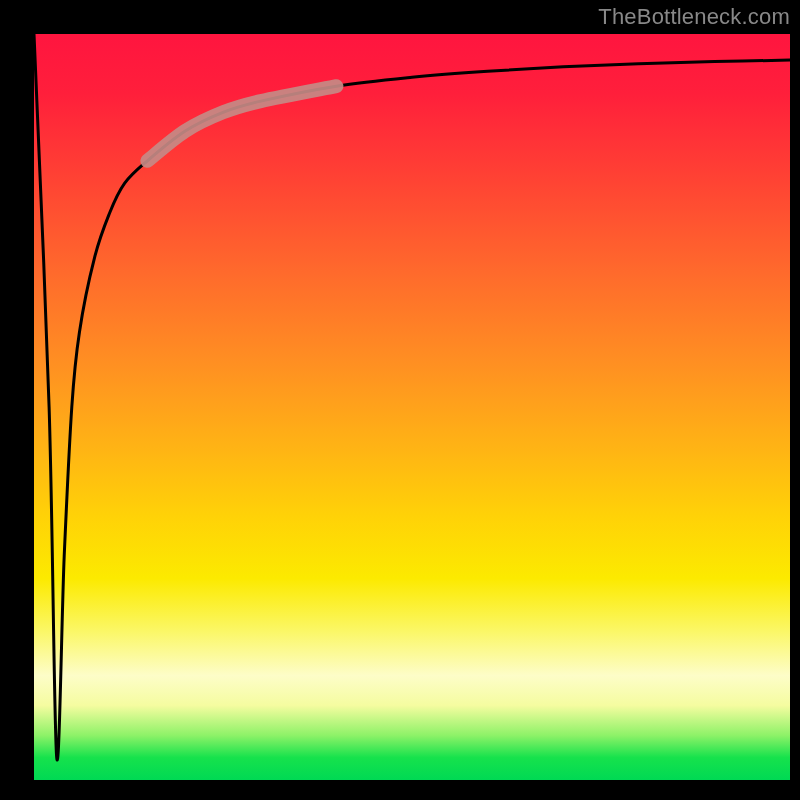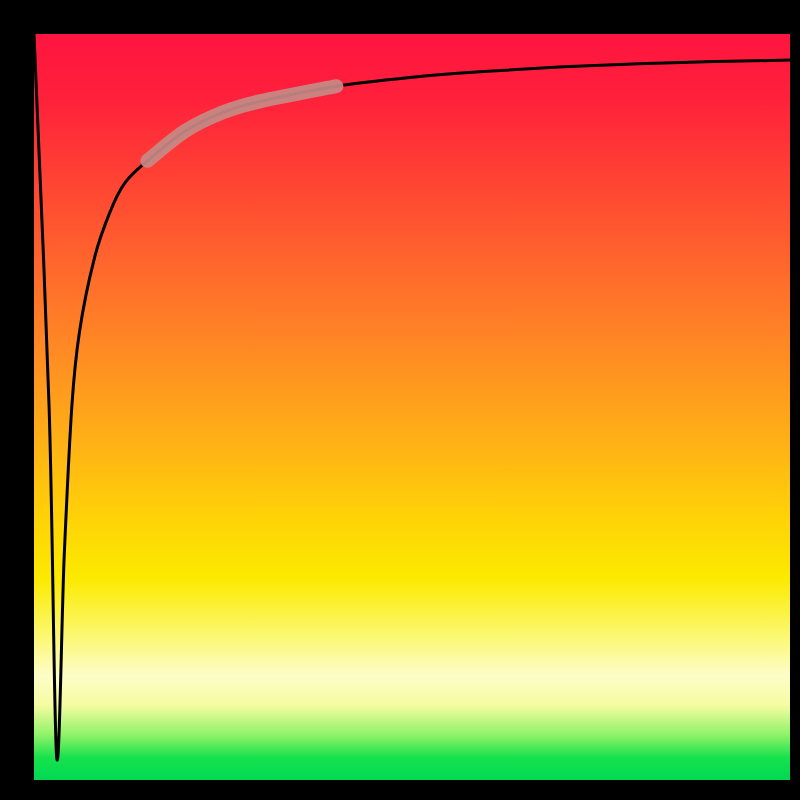--- a/index.html
+++ b/index.html
@@ -61,20 +61,21 @@
     width: 100%;
     height: 100%;
     overflow: visible;
   }
 </style>
 </head>
 <body>
 
 <div class="frame">
 
+  <div class="watermark">TheBottleneck.com</div>
 
   <div class="plot">
     <svg class="curve" viewBox="0 0 756 746" preserveAspectRatio="none">
 
       <path fill="none" stroke="#000" stroke-width="3" stroke-linecap="round" d="M 0.0 0.0 C 2.5 62.2, 11.3 252.4, 15.1 373.0 C 18.9 493.6, 20.2 698.8, 22.7 723.6 C 25.2 748.5, 27.7 580.6, 30.2 522.2 C 32.8 463.8, 35.3 410.3, 37.8 373.0 C 40.3 335.7, 41.6 323.3, 45.4 298.4 C 49.1 273.5, 55.4 243.7, 60.5 223.8 C 65.5 203.9, 70.6 191.5, 75.6 179.0 C 80.6 166.6, 84.4 157.9, 90.7 149.2 C 97.0 140.5, 103.3 135.5, 113.4 126.8 C 123.5 118.1, 138.6 105.1, 151.2 97.0 C 163.8 88.9, 176.4 83.3, 189.0 78.3 C 201.6 73.4, 207.9 71.5, 226.8 67.1 C 245.7 62.8, 277.2 56.2, 302.4 52.2 C 327.6 48.2, 352.8 45.8, 378.0 43.3 C 403.2 40.8, 428.4 39.0, 453.6 37.3 C 478.8 35.6, 504.0 34.1, 529.2 32.8 C 554.4 31.6, 579.6 30.7, 604.8 29.8 C 630.0 29.0, 655.2 28.2, 680.4 27.6 C 705.6 27.0, 743.4 26.4, 756.0 26.1" id="curve-path"></path>
 
       <path fill="none" stroke="#c68a86" stroke-width="14" stroke-linecap="round" d="M 113.4 126.8 C 119.7 121.8, 138.6 105.1, 151.2 97.0 C 163.8 88.9, 176.4 83.3, 189.0 78.3 C 201.6 73.4, 207.9 71.5, 226.8 67.1 C 245.7 62.8, 289.8 54.7, 302.4 52.2" id="highlight-path" opacity="0.92"></path>
     </svg>
   </div>
 

